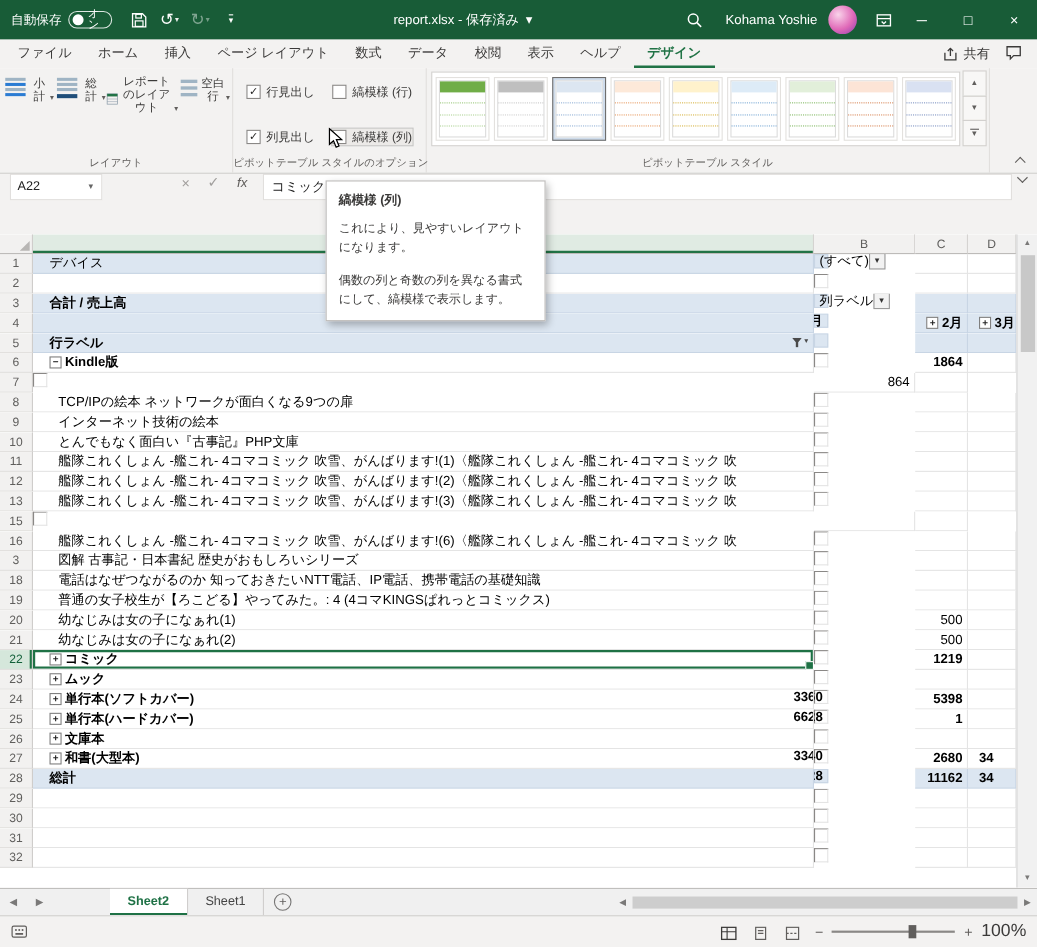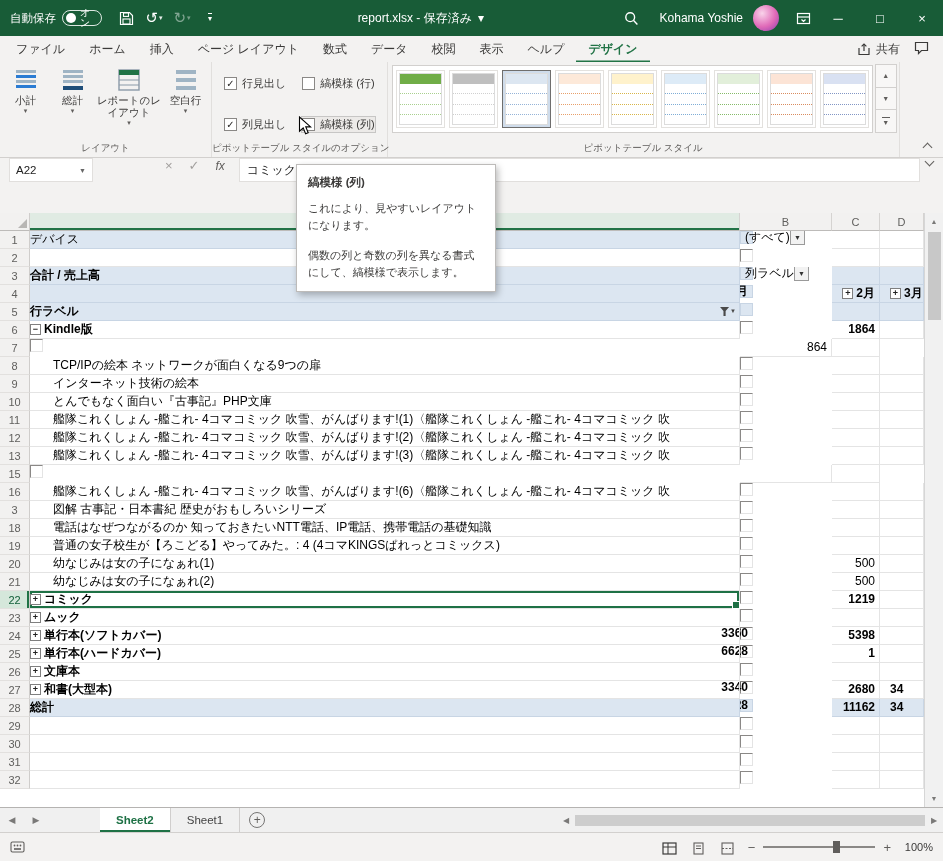--- a/index.html
+++ b/index.html
@@ -16,32 +16,32 @@
 .tbbtn .mini{font-size:7px;margin-left:1px;opacity:.9}
 .dim{opacity:.45}
 .qatline{display:inline-block;border-top:1.5px solid #fff;padding-top:1px;font-size:8px;line-height:1}
 .tb-title{flex:1;display:flex;align-items:center;justify-content:center;gap:6px;font-size:12px;white-space:nowrap}
 .tb-user{font-size:12px;margin:0 10px 0 14px;white-space:nowrap}
 .avatar{width:26px;height:26px;border-radius:50%;background:radial-gradient(circle at 35% 32%,#f9d3ea,#e06ab8 55%,#8b3bb0);flex:none;margin-right:10px}
 .winbtn{width:42px;height:36px;display:flex;align-items:center;justify-content:center;font-size:13px;flex:none}
 
 
 .rtabs{height:26px;background:#f3f2f1;display:flex;align-items:stretch;padding:0 4px}
-.rtablist{display:flex;align-items:center}
+.rtablist{display:flex;align-items:flex-end}
 .rtab{padding:5px 12px 5px;font-size:12px;color:#3b3a39;display:flex;align-items:center;white-space:nowrap}
 .rtab.active{color:#217346;font-weight:700;box-shadow:inset 0 -2.5px 0 #217346}
 .rtabs-right{margin-left:auto;display:flex;align-items:center;gap:14px;padding-right:10px}
 .share{display:flex;align-items:center;gap:5px;font-size:12px;color:#3b3a39}
 
 
 .ribbon{height:96px;background:#f3f2f1;border-bottom:1px solid #d2d0ce;display:flex;position:relative}
 .rgroup{position:relative;display:flex;flex-direction:column;border-right:1px solid #e1dfdd;padding:1px 2px 14px}
 .glabel{position:absolute;bottom:2px;left:0;right:0;text-align:center;font-size:9.5px;color:#605e5c;white-space:nowrap}
 .gbody{flex:1;display:flex;align-items:flex-start}
-.bigbtn{width:47px;padding-top:5px;display:flex;flex-direction:column;align-items:center;font-size:10.5px;line-height:1.15;color:#3b3a39;text-align:center}
+.bigbtn{width:47px;padding-top:5px;display:flex;flex-direction:row;align-items:flex-end;font-size:10.5px;line-height:1.15;color:#3b3a39;text-align:center}
 .bigbtn.wide{width:66px}
 .bigbtn svg{width:26px;height:24px;margin-bottom:2px}
 .bigbtn .bv{font-size:7px;color:#605e5c;margin-top:1px}
 .opts{display:grid;grid-auto-flow:column;grid-template-rows:repeat(2,auto);gap:14px 16px;padding:13px 10px 0 10px}
 .opt{display:flex;align-items:center;gap:5px;font-size:11px;color:#3b3a39;white-space:nowrap}
 .opt.hov{outline:1px solid #c7c6c5;background:#eceae8}
 .cb{width:13px;height:13px;border:1px solid #8a8886;background:#fff;display:flex;align-items:center;justify-content:center;font-size:10px;color:#201f1e;flex:none}
 .stylesbody{padding:2px 0 0 2px}
 .gallery{background:#fff;border:1px solid #d2d0ce;display:flex;align-items:center;gap:4px;padding:3px;height:68px}
 .thumb{width:49px;height:58px;border:1px solid #e3e1de;background:#fff;padding:2px;display:flex;flex:none}
@@ -72,21 +72,21 @@
 .heads{display:flex;height:18px;width:924px}
 .hcorner{width:30px;background:#f2f1f0;border-right:1px solid #cfcdcb;border-bottom:1px solid #bdbbb9;position:relative}
 .hcorner::after{content:"";position:absolute;right:2px;bottom:2px;border-left:9px solid transparent;border-bottom:9px solid #b8b6b4}
 .hc{background:#f2f1f0;border-right:1px solid #d5d3d1;border-bottom:1px solid #bdbbb9;color:#5f5e5c;font-size:11px;display:flex;align-items:center;justify-content:center;flex:none}
 .hc.selcol{background:#e0ebe3;box-shadow:inset 0 -2px 0 #217346;color:#0f5132}
 .rowswrap{width:924px}
 .grow{display:grid;grid-template-columns:30px 710px 92px 48px 44px;height:18px;overflow:hidden}
 .rn{background:#f2f1f0;border-right:1px solid #cfcdcb;border-bottom:1px solid #e2e0de;font-size:11px;color:#5f5e5c;display:flex;align-items:center;justify-content:center}
 .rn.rsel{background:#d5e7db;color:#13603a;box-shadow:inset -2px 0 0 #217346}
 .cell{border-right:1px solid #e4e4e4;border-bottom:1px solid #e4e4e4;display:flex;align-items:center;font-size:12px;color:#000;line-height:17px}
-.ca{padding-left:0;position:relative;z-index:2;white-space:nowrap;overflow:visible}
+.ca{padding-left:15px;position:relative;z-index:2;white-space:nowrap;overflow:visible}
 .ca.ind{padding-left:23px}
 .lbl{white-space:nowrap}
 .b{font-weight:700}
 .fill{background:#dce6f1;border-color:#c8d5e4}
 .cr{justify-content:flex-end;padding-right:4px}
 .cl{justify-content:flex-start;padding-left:10px}
 .cdd{justify-content:flex-start;padding-left:4px}
 .exp{width:11px;height:11px;border:1px solid #7f7f7f;background:#fff;font-size:9px;line-height:9px;display:inline-flex;align-items:center;justify-content:center;margin-right:3px;color:#222;flex:none}
 .dd{width:15px;height:15px;border:1px solid #9a9a9a;background:#f2f2f2;display:inline-flex;align-items:center;justify-content:center;font-size:7px;color:#333;margin-left:auto;flex:none}
 .fbtn{margin-left:auto;display:inline-flex;align-items:center;padding-right:3px;gap:1px}
@@ -113,21 +113,21 @@
 .hthumb{flex:1;height:11px;background:#cdcdcd}
 
 
 .status{height:29px;background:#f3f2f1;border-top:1px solid #d2d0ce;display:flex;align-items:center;padding:0 10px;color:#605e5c}
 .sright{margin-left:auto;display:flex;align-items:center;gap:12px}
 .viewic{width:17px;height:15px;display:flex;align-items:flex-end;justify-content:center}
 .zoomwrap{display:flex;align-items:center;gap:8px}
 .ztrack{width:112px;height:2px;background:#8a8886;position:relative}
 .zthumb{position:absolute;left:62%;top:-5px;width:7px;height:12px;background:#605e5c}
 .zsign{font-size:13px;line-height:1}
-.zlabel{font-size:11px;min-width:34px;text-align:right;color:#3b3a39}
+.zlabel{font-size:16px;min-width:34px;text-align:right;color:#3b3a39}
 
 
 .tooltip{position:absolute;left:296px;top:164px;width:200px;background:#fff;border:1px solid #bdbbb9;box-shadow:2px 3px 7px rgba(0,0,0,.28);padding:9px 11px 11px;z-index:50;font-size:11px;color:#3b3a39;line-height:1.5}
 .tooltip h4{font-size:11.5px;font-weight:700;margin-bottom:9px}
 .tooltip p + p{margin-top:14px}
 .cursor{position:absolute;left:298px;top:116px;z-index:60;pointer-events:none}
 </style>
 </head>
 <body>
 

